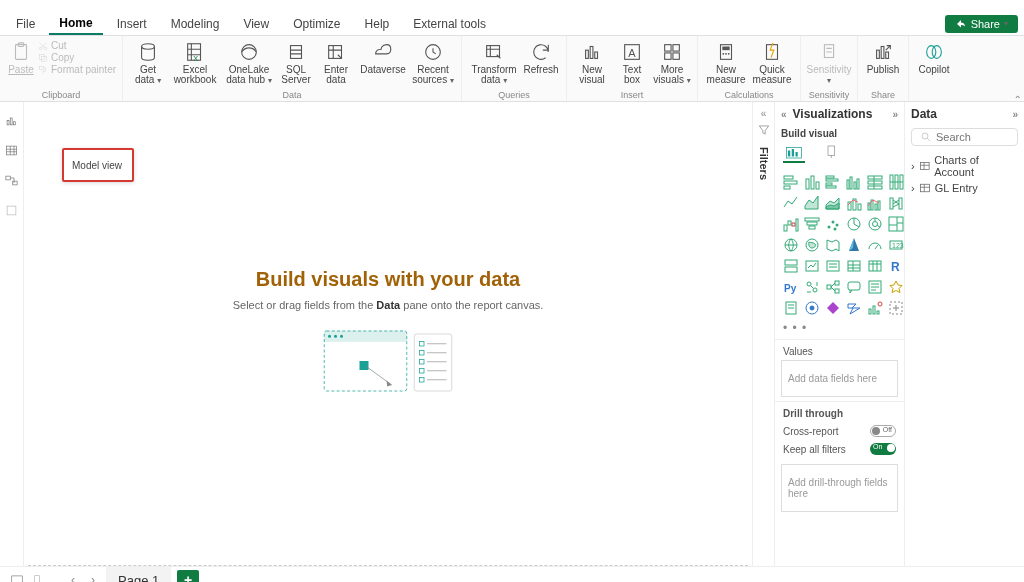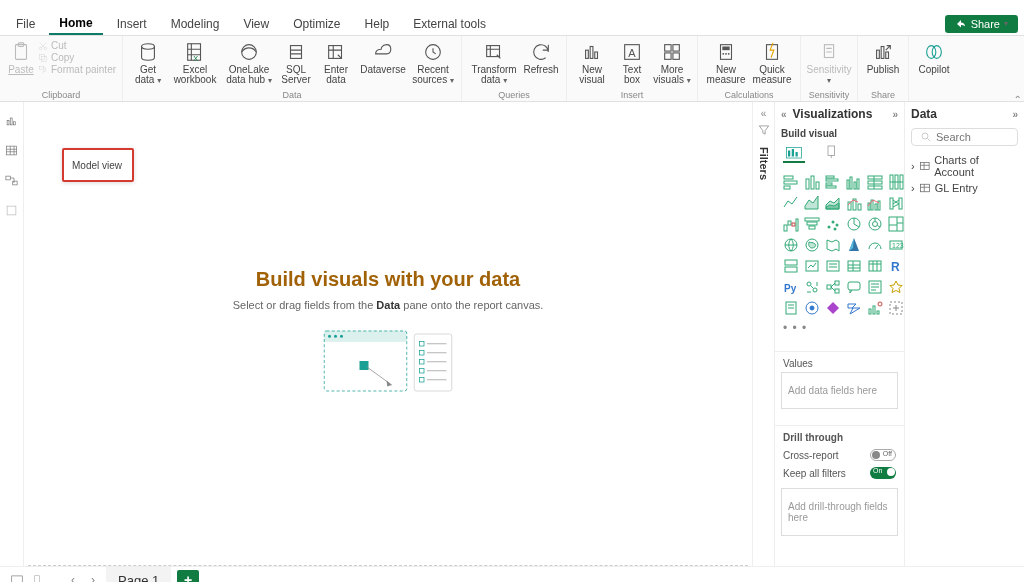--- a/index.html
+++ b/index.html
@@ -63,21 +63,21 @@
   .pane-head .exp { margin-left: auto; font-size: 10px; color: #888; }
   .sub-head { font-size: 10px; font-weight: 600; padding: 2px 6px; color: #444; }
   .build-tabs { display: flex; gap: 16px; padding: 2px 8px 6px 8px; }
   .build-tabs .bt { width: 22px; height: 20px; display:flex; align-items:center; justify-content:center; border-bottom:2px solid transparent;}
   .build-tabs .bt.active { border-bottom: 2px solid #107c41; }
   .viz-grid { display: grid; grid-template-columns: repeat(6, 18px); gap: 3px 3px; padding: 4px 7px; }
   .viz-grid .v { width: 18px; height: 18px; display:flex; align-items:center; justify-content:center; }
   .viz-grid svg { width:16px; height:16px; }
   .ellipsis { padding: 0 8px; color: #888; letter-spacing: 1px; }
 
-  .section-label { font-size: 10px; padding: 6px 8px 3px 8px; color: #555; border-top: 1px solid #eee; margin-top: 16px;}
+  .section-label { font-size: 10px; padding: 6px 8px 3px 8px; color: #555; border-top: 1px solid #eee; margin-top: 4px;}
   .field-drop { margin: 0 6px; border: 1px solid #ddd; padding: 12px 6px; font-size: 10px; color: #999; background:#fff; }
   .drill-row { display: flex; align-items: center; justify-content: space-between; padding: 3px 8px; font-size: 10px; color: #555; }
   .toggle { width: 26px; height: 12px; border-radius: 7px; position: relative; }
   .toggle.off { background: #fff; border:1px solid #aaa; }
   .toggle.off::after { content:"";position:absolute;left:1px;top:1px;width:8px;height:8px;border-radius:50%;background:#888;}
   .toggle.on { background: #107c41; }
   .toggle.on::after { content:"";position:absolute;right:1px;top:1px;width:8px;height:8px;border-radius:50%;background:#fff;}
   .toggle .tlabel { position:absolute; font-size:7px; color:#666; }
   .toggle.off .tlabel { right:3px; top:0px; }
   .toggle.on .tlabel { left:3px; top:0px; color:#fff; }

